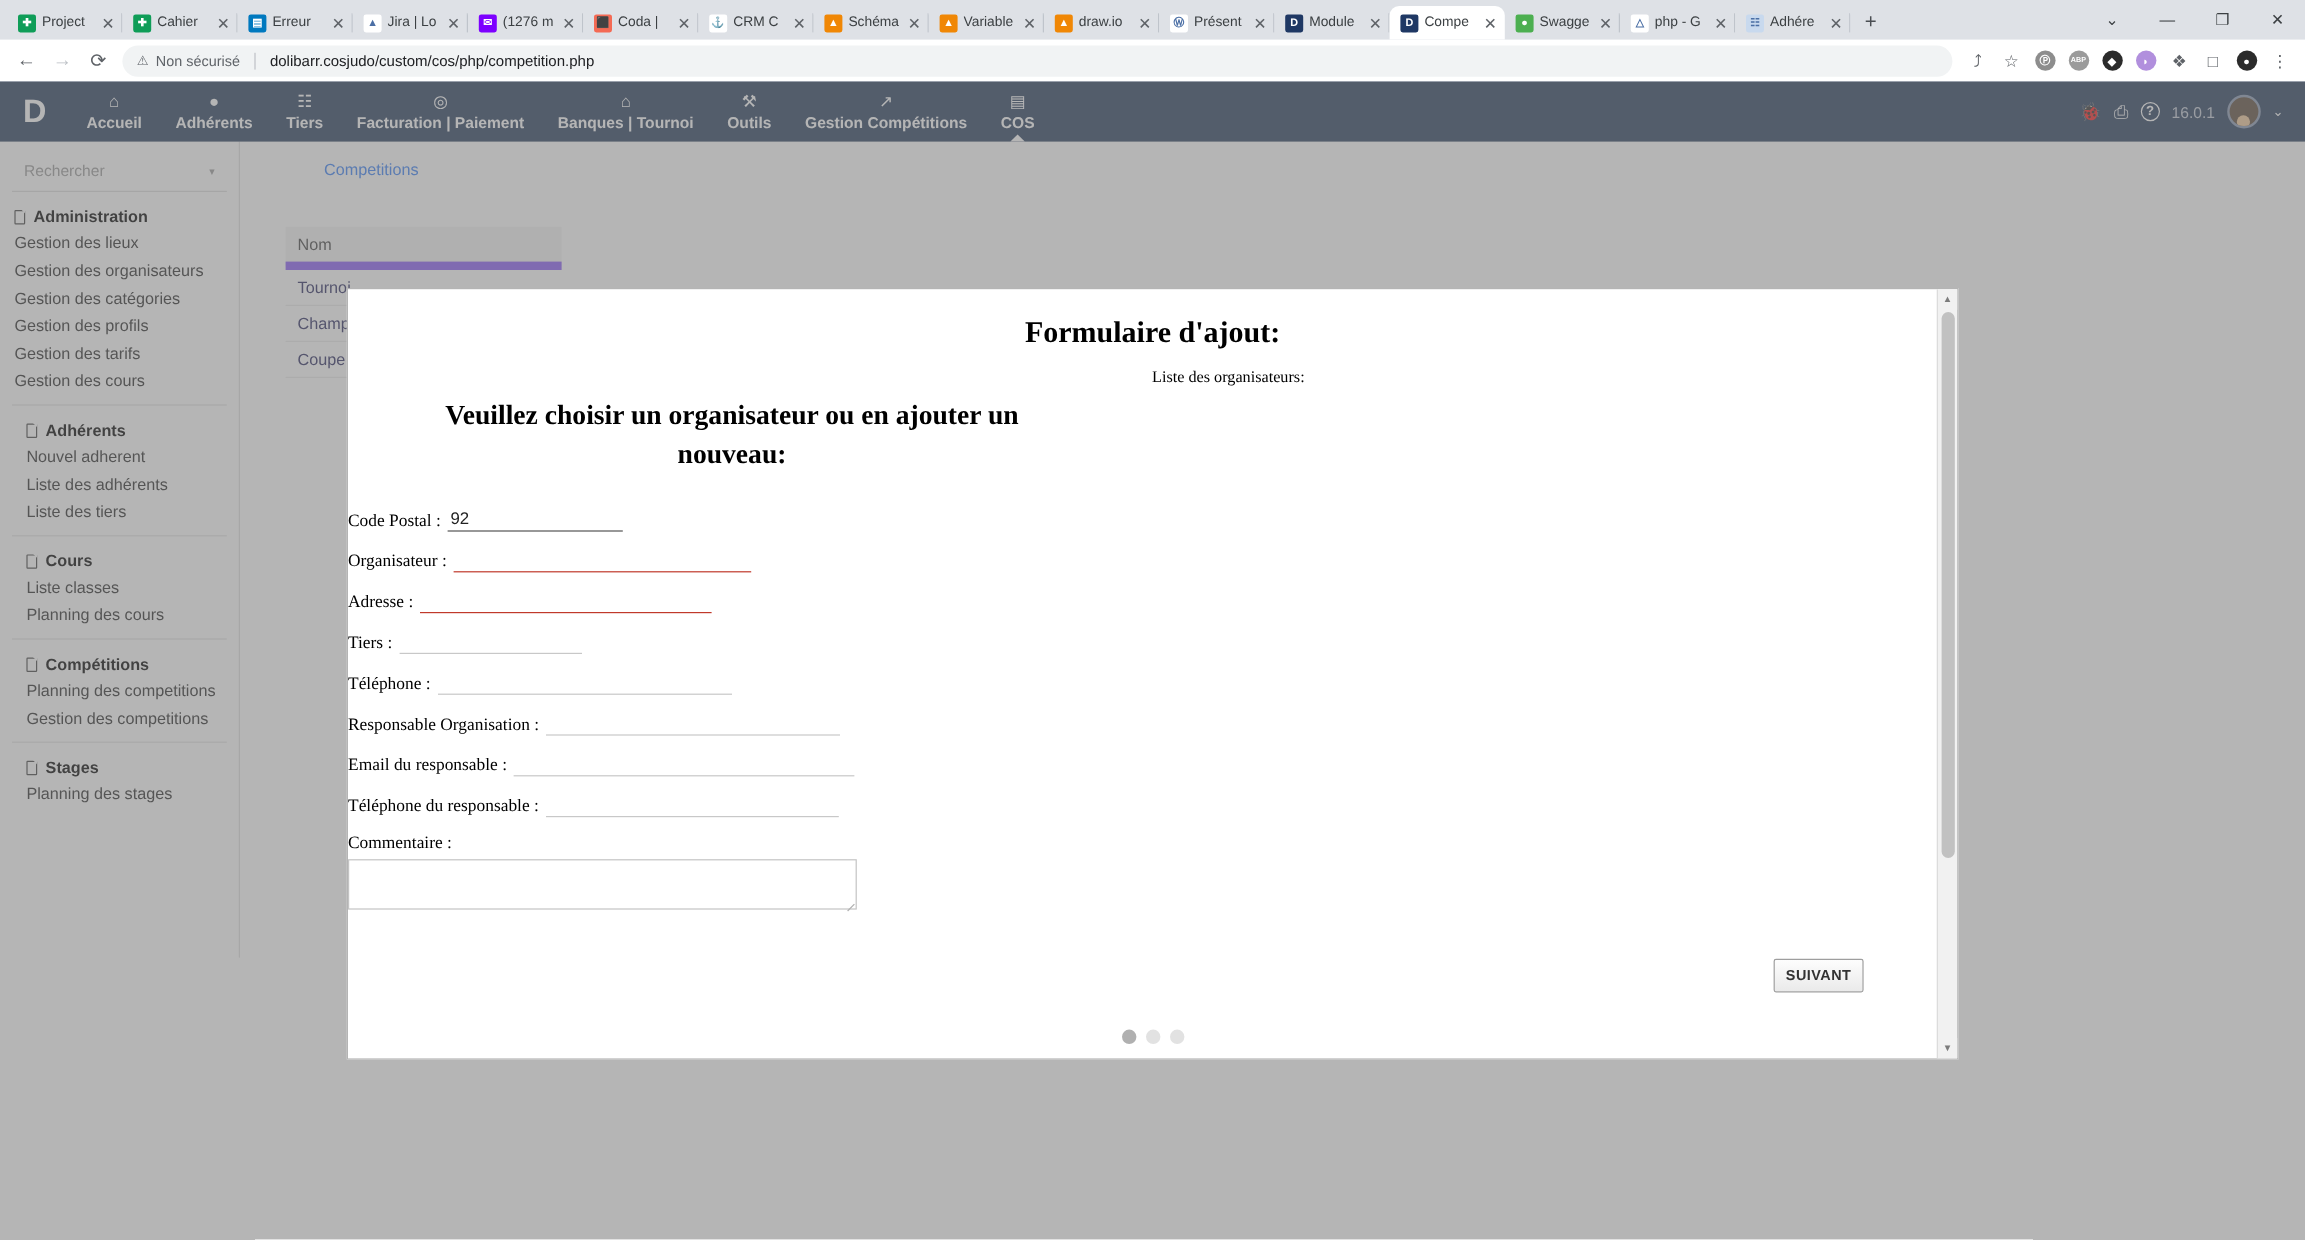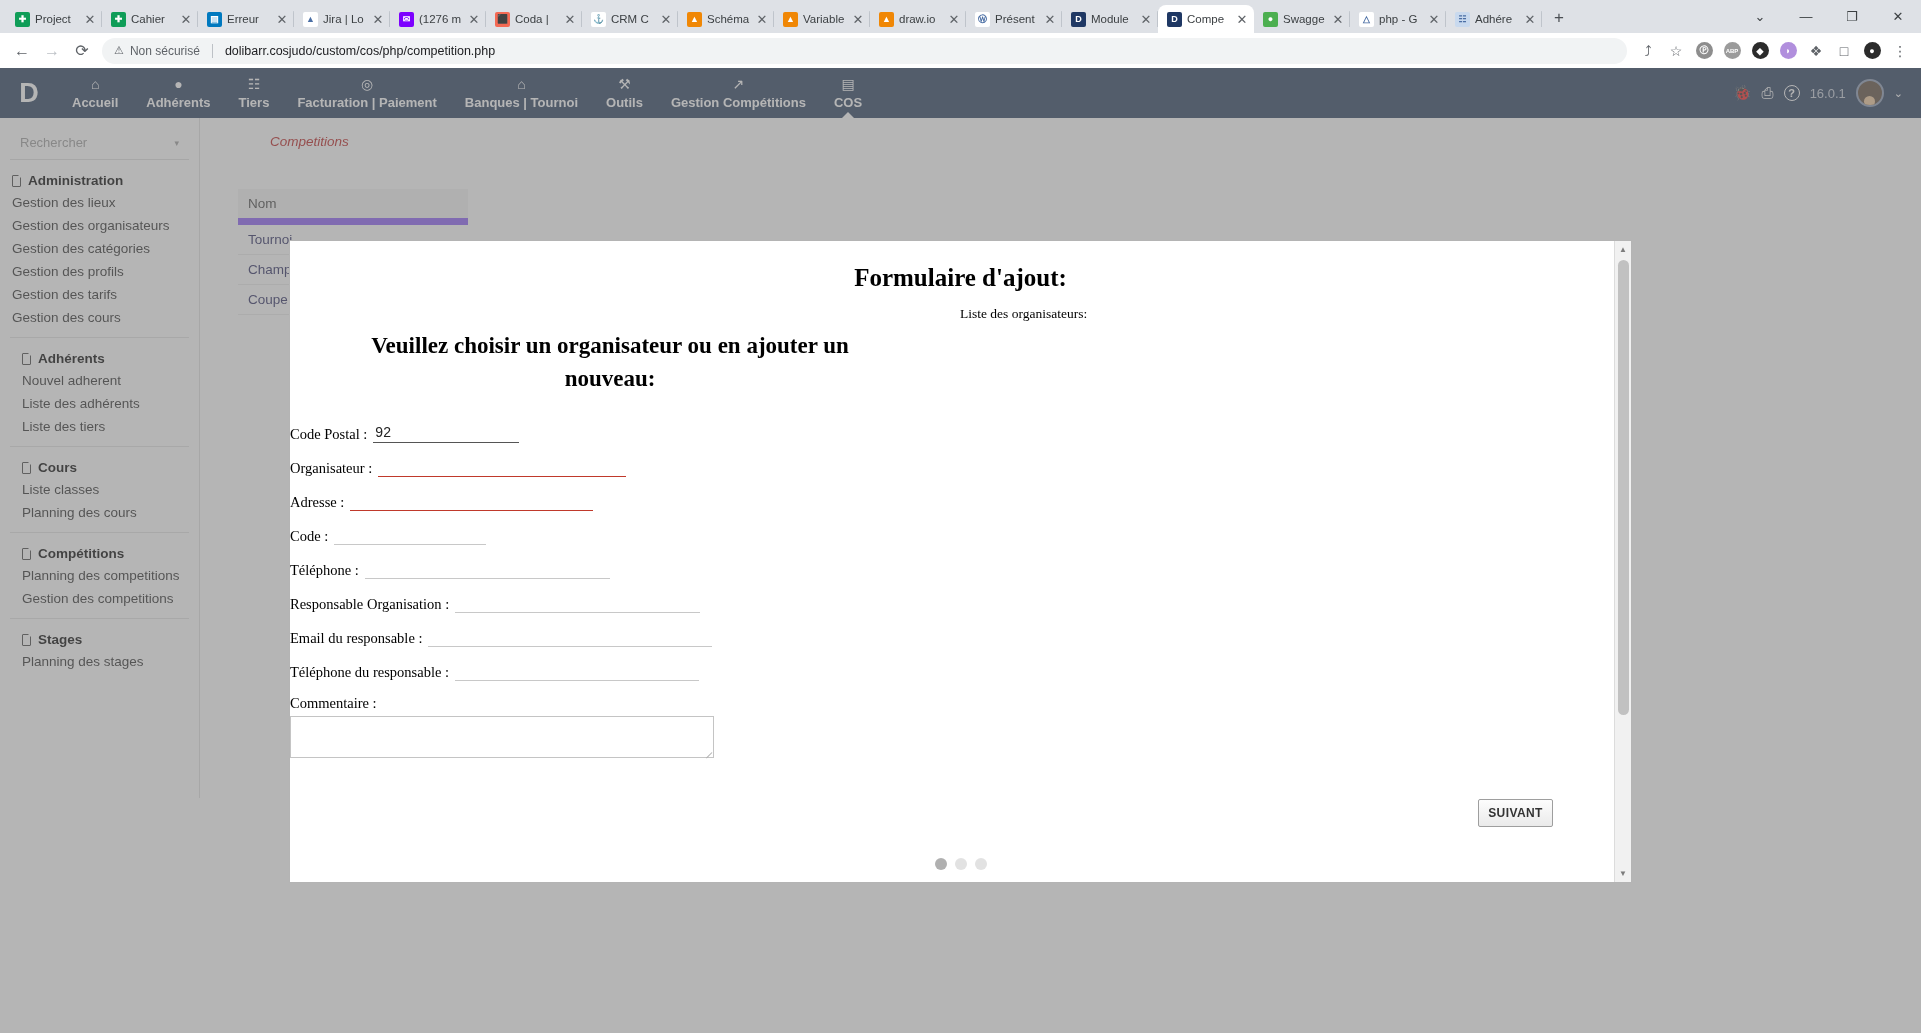--- a/index.html
+++ b/index.html
@@ -160,21 +160,21 @@
   }
   .side-link {
     font-size: 13.5px; color: #2b2b2b; padding: 4px 0 4px 12px;
     white-space: nowrap;
   }
 
   #content {
     flex: 1 1 auto; position: relative; padding-top: 8px;
   }
   #breadcrumb {
-    font-size: 13.5px; color: #b91c1c; padding-left: 70px; padding-top: 8px; font-style: italic;
+    font-size: 13.5px; color: #3b82f6; padding-left: 70px; padding-top: 8px;
   }
   #bg-table {
     margin-top: 40px; margin-left: 38px; width: 230px;
     border-collapse: collapse; font-size: 13.5px;
   }
   #bg-table th {
     text-align: left; background: #f4f4f4; color: #444;
     font-weight: normal; padding: 7px 10px; border-bottom: 7px solid #8b5cf6;
   }
   #bg-table td {
@@ -569,21 +569,21 @@
               </div>
               <div class="field-row">
                 <span class="field-label">Organisateur :</span>
                 <input class="field-input required" type="text" placeholder="" style="width: 248px;">
               </div>
               <div class="field-row">
                 <span class="field-label">Adresse :</span>
                 <input class="field-input required" type="text" placeholder="" style="width: 243px;">
               </div>
               <div class="field-row">
-                <span class="field-label">Code :</span>
+                <span class="field-label">Tiers :</span>
                 <input class="field-input" type="text" placeholder="" style="width: 152px;">
               </div>
               <div class="field-row">
                 <span class="field-label">Téléphone :</span>
                 <input class="field-input" type="text" placeholder="" style="width: 245px;">
               </div>
               <div class="field-row">
                 <span class="field-label">Responsable Organisation :</span>
                 <input class="field-input" type="text" placeholder="" style="width: 245px;">
               </div>

